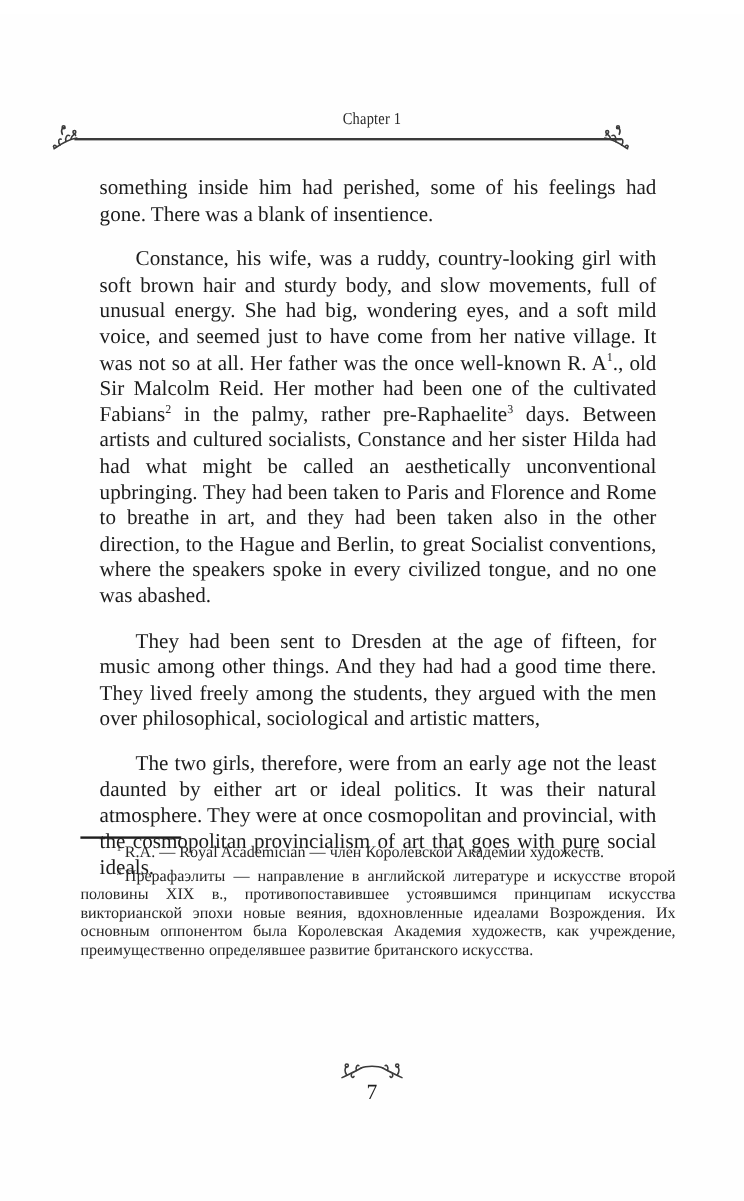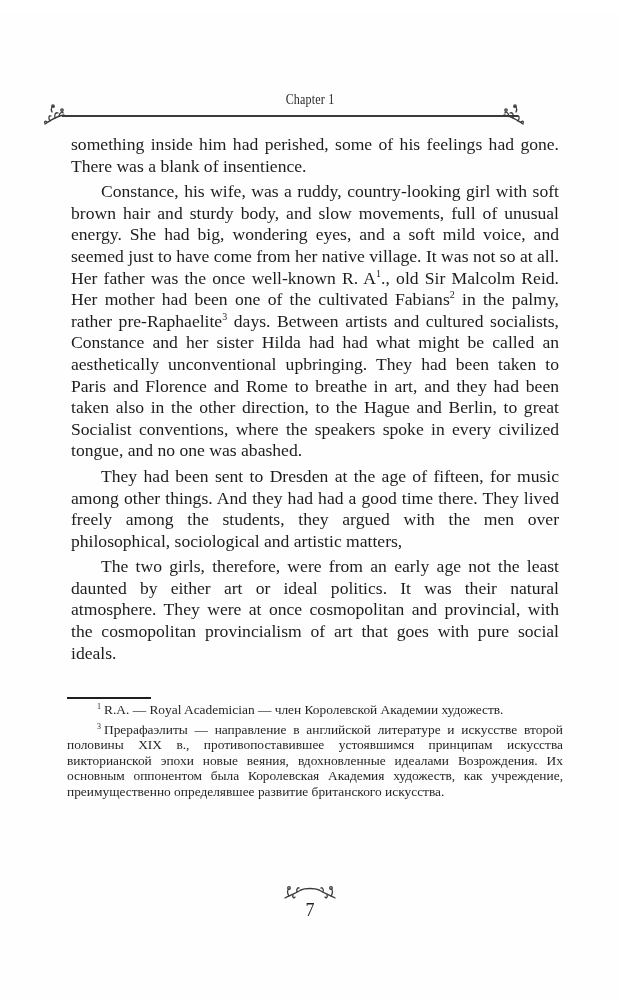--- a/index.html
+++ b/index.html
@@ -16,21 +16,21 @@
   }
   .orn { position: absolute; }
   .orn-left { left: 42px; top: 88px; }
   .orn-right { left: 502px; top: 88px; }
 
   .body-text {
     position: absolute; left: 67px; top: 118px; width: 496px;
     font-family: "Liberation Serif", serif; font-size: 17.6px; line-height: 21.6px;
     text-align: justify; color: #1c1c1c;
   }
-  .body-text p { margin: 4px; }
+  .body-text p { margin: 16px; }
   .body-text p.indent { text-indent: 30px; }
   .body-text p.noindent { text-indent: 0; }
   sup { font-size: 10px; line-height: 0; vertical-align: 7px; }
 
   .fn-rule { position: absolute; left: 67px; top: 685px; width: 84px; height: 1.5px; background: #1e1e1e; }
   .footnotes {
     position: absolute; left: 67px; top: 690px; width: 496px;
     font-family: "Liberation Serif", serif; font-size: 13.4px; line-height: 15.6px;
     text-align: justify; color: #262626;
   }

